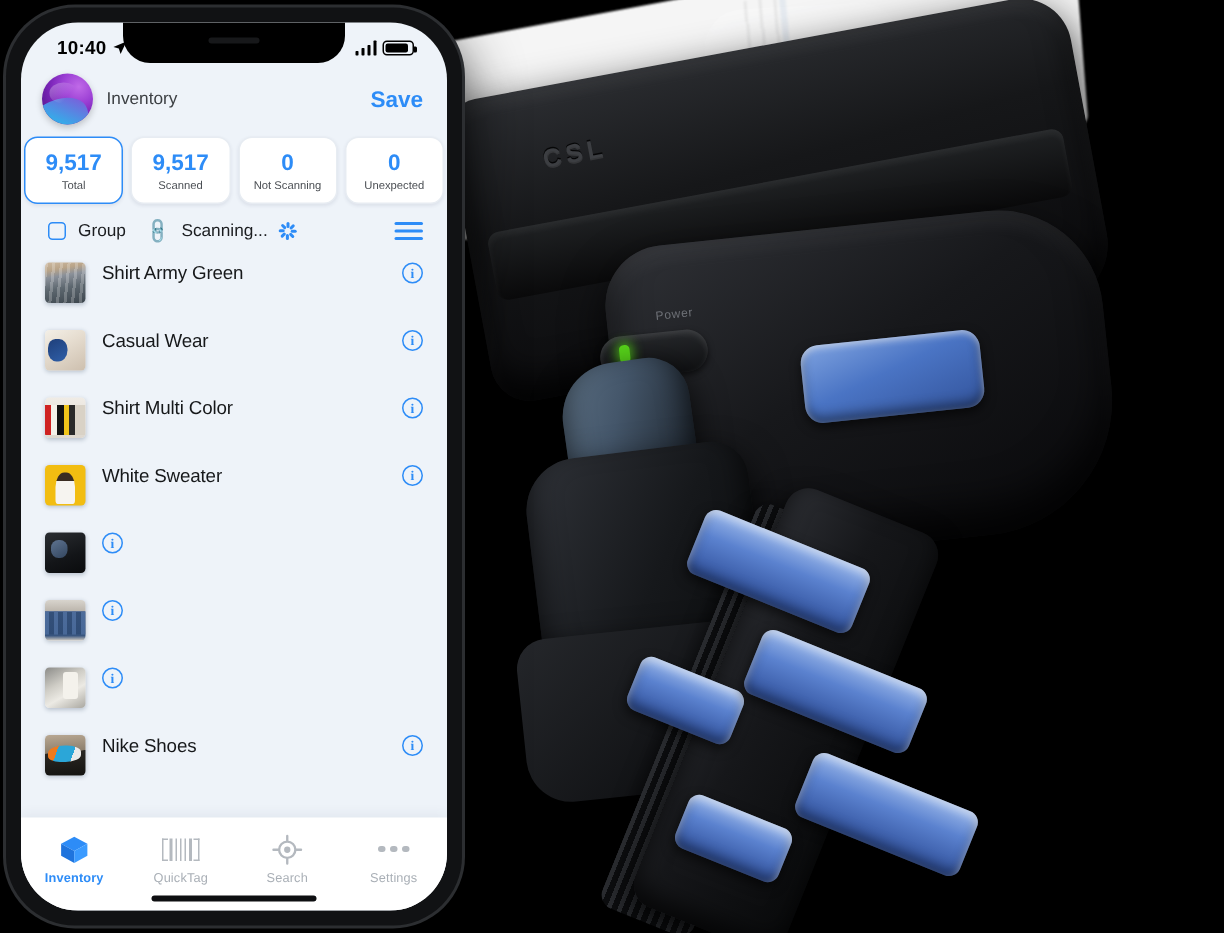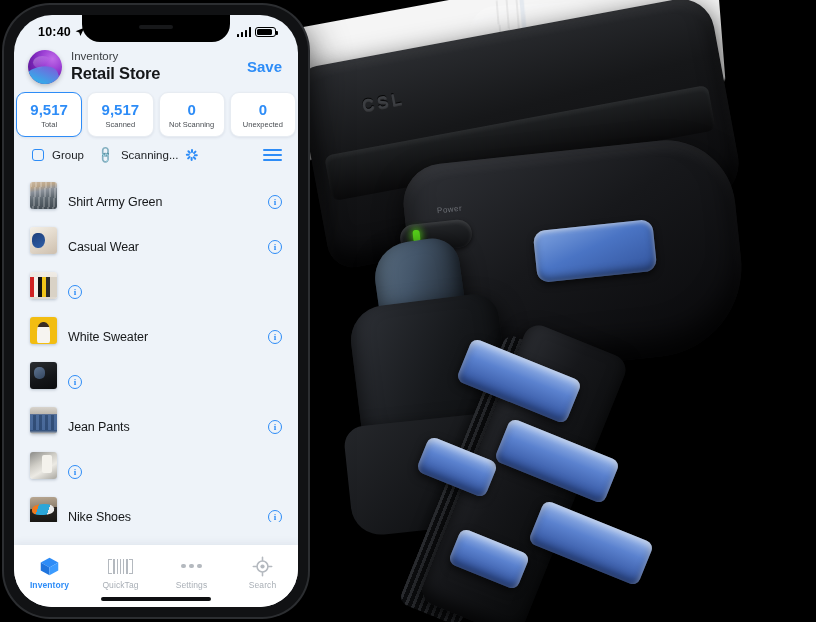--- a/index.html
+++ b/index.html
@@ -153,21 +153,21 @@
   .link-ico { color:#2d8cf7; font-size:12px; margin-left:6px; transform:rotate(-45deg);
       display:inline-block; }
   .spinner { width:12px; height:12px; flex:none; position:relative; }
   .spinner i { position:absolute; left:5px; top:0; width:1.6px; height:3.6px;
       background:#2d8cf7; border-radius:1px; transform-origin:.8px 6px; }
   .hamburger { margin-left:auto; display:flex; flex-direction:column; gap:2.6px; }
   .hamburger i { display:block; width:19px; height:2.4px; background:#2d8cf7; border-radius:2px; }
 
   
   .list { overflow:hidden; height:352px; padding:0 0 0 0; }
-  .row { display:flex; align-items:flex-end; gap:11px; padding:6px 16px 6px 16px;
+  .row { display:flex; align-items:flex-start; gap:11px; padding:6px 16px 6px 16px;
       height:45px; }
   .thumb { width:27px; height:27px; border-radius:3px; flex:none; overflow:hidden;
       box-shadow:0 1px 3px rgba(30,50,80,.25); position:relative; background:#ccc; }
   .row-label { flex:1; font-size:12.5px; color:#16181a; letter-spacing:-.1px; }
   .info { width:14px; height:14px; border:1.3px solid #2d8cf7; border-radius:50%; flex:none;
       color:#2d8cf7; font-size:9px; font-weight:bold; line-height:12px; text-align:center;
       font-family:"Liberation Serif", serif; }
 
   
   .t-shirtarmy { background:linear-gradient(170deg,#cdb9a0 0%,#b9a489 18%,#8a9099 34%,#5d676f 60%,#3c454d 100%); }
@@ -280,21 +280,20 @@
           <span class="battery">
               <span></span>
             </span>
         </div>
       </div>
 
       <div class="app-header">
         <div class="logo"></div>
         <div class="htext">
           <div class="sub">Inventory</div>
-          <div class="main">Retail Store</div>
         </div>
         <div class="save-btn">Save</div>
       </div>
 
       <div class="stats">
         <div class="stat active">
           <div class="num">9,517</div>
           <div class="cap">Total</div>
         </div>
         <div class="stat">
@@ -339,34 +338,34 @@
           <span class="row-label">Shirt Army Green</span>
           <span class="info">i</span>
         </div>
         <div class="row">
           <span class="thumb t-casual"></span>
           <span class="row-label">Casual Wear</span>
           <span class="info">i</span>
         </div>
         <div class="row">
           <span class="thumb t-multi"></span>
+          <span class="row-label">Shirt Multi Color</span>
           <span class="info">i</span>
         </div>
         <div class="row">
           <span class="thumb t-sweater"></span>
           <span class="row-label">White Sweater</span>
           <span class="info">i</span>
         </div>
         <div class="row">
           <span class="thumb t-jogging"></span>
           <span class="info">i</span>
         </div>
         <div class="row">
           <span class="thumb t-jean"></span>
-          <span class="row-label">Jean Pants</span>
           <span class="info">i</span>
         </div>
         <div class="row">
           <span class="thumb t-comfy"></span>
           <span class="info">i</span>
         </div>
         <div class="row">
           <span class="thumb t-nike"></span>
           <span class="row-label">Nike Shoes</span>
           <span class="info">i</span>
@@ -394,36 +393,36 @@
                 <i></i>
                 <i></i>
                 <i></i>
               <span class="edge edgeR" style="width:4px"></span>
             </span>
           </div>
           <div class="t-lab">QuickTag</div>
         </div>
         <div class="tab">
           <div class="t-ico">
-            <span class="dots">
-                <i></i>
-                <i></i>
-                <i></i>
-              </span>
-          </div>
-          <div class="t-lab">Settings</div>
-        </div>
-        <div class="tab">
-          <div class="t-ico">
             <svg width="21" height="21" viewBox="0 0 24 24">
               <circle cx="12" cy="12" r="6.2" fill="none" stroke="#b4b9bf" stroke-width="1.8"></circle>
               <circle cx="12" cy="12" r="2.4" fill="#b4b9bf"></circle>
               <path d="M12 1.5 V5 M12 19 V22.5 M1.5 12 H5 M19 12 H22.5" stroke="#b4b9bf" stroke-width="1.8" stroke-linecap="round"></path>
             </svg>
           </div>
           <div class="t-lab">Search</div>
         </div>
+        <div class="tab">
+          <div class="t-ico">
+            <span class="dots">
+                <i></i>
+                <i></i>
+                <i></i>
+              </span>
+          </div>
+          <div class="t-lab">Settings</div>
+        </div>
       </div>
 
       <div class="homebar"></div>
     </div>
   </div>
 </div>
 
 </body></html>

